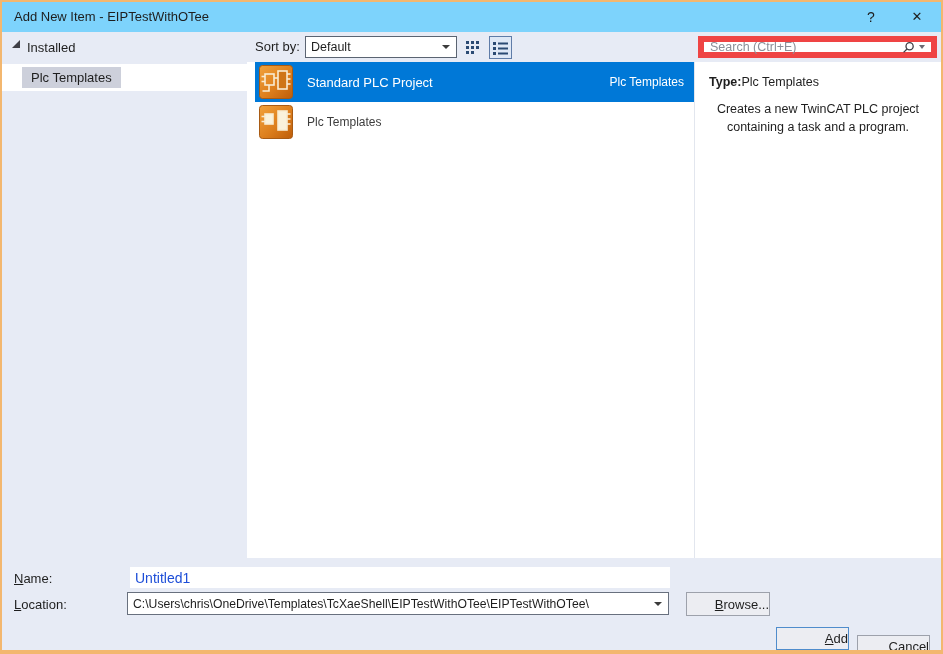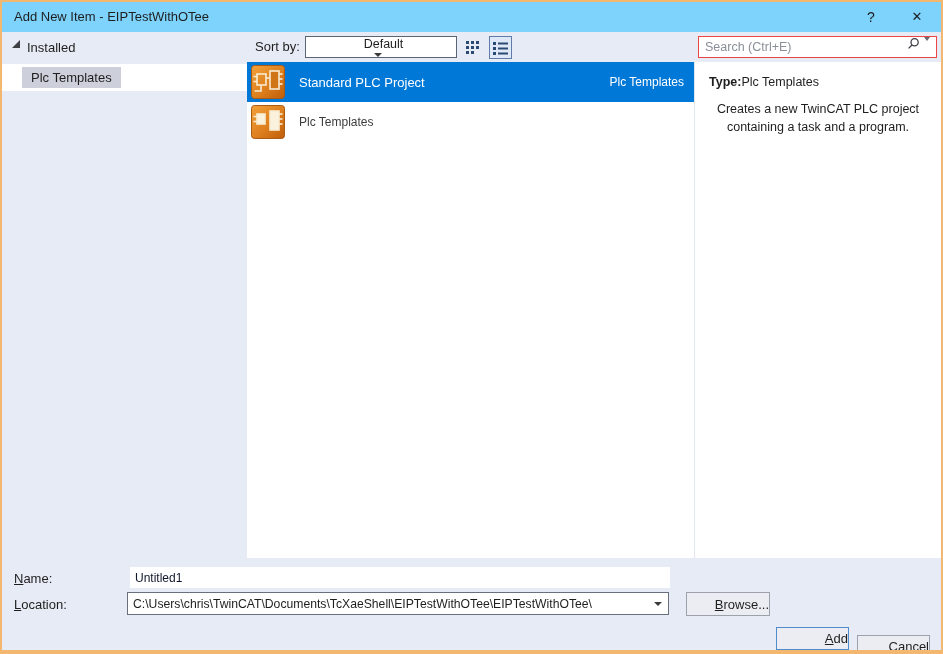--- a/index.html
+++ b/index.html
@@ -17,61 +17,61 @@
   .cap-btn{ position:absolute; top:0; width:36px; height:30px; text-align:center; line-height:30px;
             font-size:14px; color:#1e1e1e; cursor:default; }
   .help-btn{ right:52px; }
   .close-btn{ right:6px; font-size:13px; }
   
   .tree-header{ position:absolute; left:10px; top:38px; display:flex; gap:7px; }
   .tri-expanded{ width:8px; height:8px; background:#3f3f46; clip-path:polygon(100% 0,100% 100%,0 100%); }
   .tree-header-label{ font-size:13px; }
   .sort-label{ position:absolute; left:253px; top:34px; height:22px; line-height:22px; font-size:13px; }
   .sort-combo{ position:absolute; left:303px; top:34px; width:152px; height:22px; background:#fff;
-               border:1px solid #5b6472; display:flex; align-items:center;flex-direction:column; }
+               border:1px solid #5b6472; display:flex; align-items:center; }
   .sort-combo .val{ flex:1; padding-left:5px; font-size:12.5px; }
   .combo-arrow{ width:0; height:0; border-left:4px solid transparent; border-right:4px solid transparent;
                 border-top:4px solid #3b3b3b; margin-right:6px; }
   .view-btn{ position:absolute; top:34px; width:23px; height:23px; display:flex; align-items:center;
              justify-content:center; background:transparent; }
   .view-btn.small{ left:460px; }
   .view-btn.list{ left:487px; border:1px solid #5f7ca8; background:#dfe8f6; }
   .search-box{ position:absolute; left:696px; top:34px; width:239px; height:22px; background:#fff;
-               border:1px solid #ef4444; display:flex; }
+               border:6px solid #ef4444; display:flex; align-items:center; }
   .search-box input{ flex:1; border:0; outline:none; background:transparent; padding-left:6px;
                      font-size:12.5px; font-family:"Liberation Sans",sans-serif; color:#1e1e1e; }
   .search-box input::placeholder{ color:#8b8f98; }
   .search-arrow{ width:0; height:0; border-left:3.5px solid transparent; border-right:3.5px solid transparent;
                  border-top:4px solid #6b6b73; margin:0 6px 0 4px; }
   
   .cat-row{ position:absolute; left:0; top:62px; width:245px; height:27px; background:#fff;
             display:flex; align-items:center; }
   .cat-hl{ margin-left:20px; background:#cdd0db; padding:3px 9px; font-size:13px; }
   
-  .list-panel{ position:absolute; left:245px; top:60px; width:447px; height:496px; background:#fff; }
+  .list-panel{ position:absolute; left:245px; top:60px; width:447px; height:496px; background:#fff;padding-left:8px; }
   .tpl{ height:40px; display:flex; align-items:center; padding:0 10px 0 4px; cursor:default; }
   .tpl.selected{ background:#0078d7; color:#fff; }
   .tpl .plc-icon{ width:34px; height:34px; margin-right:14px; flex:none; }
   .tpl .name{ flex:1; font-size:13px; }
   .tpl .cat{ font-size:12px; color:#3d3d3d; }
   .tpl.selected .cat{ color:#fff; }
   
   .details{ position:absolute; left:692px; top:60px; width:247px; height:496px; background:#fff;
             border-left:1px solid #e2e6ee; padding:13px 14px; }
   .type-line{ font-size:12.5px; }
   .type-line b{ font-weight:bold; }
   .desc{ margin-top:11px; font-size:12.5px; line-height:1.45; width:218px;text-align:center; }
   
   .f-label{ position:absolute; left:12px; font-size:13px; }
   .f-label .mn, .btn .mn{ text-decoration:underline; }
   .name-label{ top:569px; }
   .loc-label{ top:595px; }
   .name-input{ position:absolute; left:128px; top:565px; width:540px; height:21px; background:#fff;
-               border:0; outline:none; padding-left:5px; font-size:12px;
-               font-family:"Liberation Sans",sans-serif; color:#0f172a; }
+               border:0; outline:none; padding-left:5px; font-size:14px;
+               font-family:"Liberation Sans",sans-serif; color:#1d4ed8; }
   .loc-combo{ position:absolute; left:125px; top:590px; width:542px; height:23px; background:#fff;
               border:1px solid #68707e; display:flex; align-items:center; }
   .loc-combo .val{ flex:1; padding-left:5px; font-size:12.2px; white-space:nowrap; overflow:hidden; }
   .btn{ position:absolute; height:23px; background:#ecedf2; border:1px solid #9da1ab; font-size:13px;
         font-family:"Liberation Sans",sans-serif; color:#1e1e1e; text-align:right; line-height:21px;
         cursor:default; }
   .browse-btn{ left:684px; top:590px; width:84px; height:24px; }
   .add-btn{ left:774px; top:625px; width:73px; border-color:#4f8ccc; }
   .cancel-btn{ left:855px; top:625px; width:73px;margin-top:8px; }
 </style>
@@ -199,21 +199,21 @@
       <b>Type:</b><span>Plc Templates</span>
     </div>
     <div class="desc">Creates a new TwinCAT PLC project containing a task and a program.</div>
   </div>
 
   <div class="f-label name-label"><span class="mn">N</span><span>ame:</span></div>
   <input class="name-input" type="text" value="Untitled1" style="">
 
   <div class="f-label loc-label"><span class="mn">L</span><span>ocation:</span></div>
   <div class="loc-combo">
-    <span class="val">C:\Users\chris\TwinCAT\Documents\TcXaeShell\EIPTestWithOTee\EIPTestWithOTee\</span>
+    <span class="val">C:\Users\chris\OneDrive\Templates\TcXaeShell\EIPTestWithOTee\EIPTestWithOTee\</span>
     <span class="combo-arrow"></span>
   </div>
 
   <button class="btn browse-btn"><span class="mn">B</span><span>rowse...</span></button>
 
   <button class="btn add-btn"><span class="mn">A</span><span>dd</span></button>
 
   <button class="btn cancel-btn"><span>Cancel</span></button>
 
 </div>

